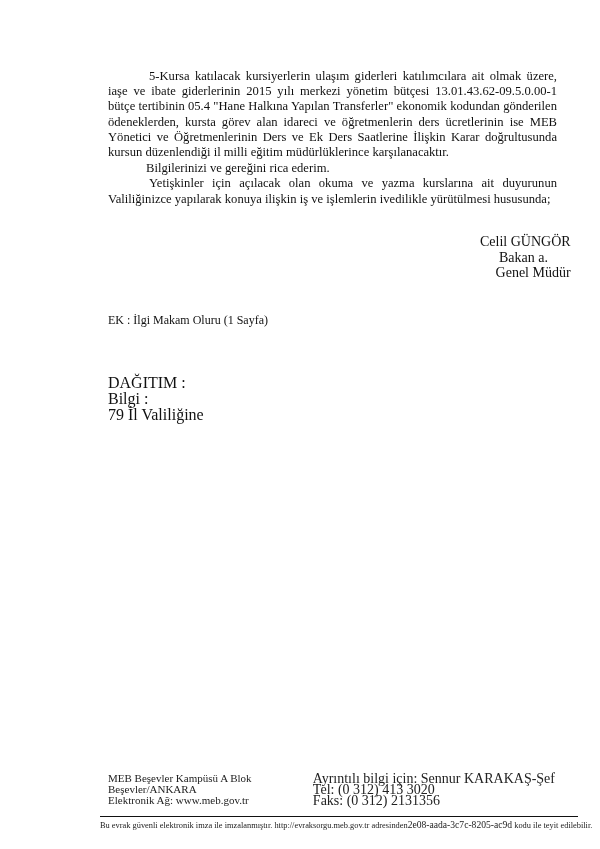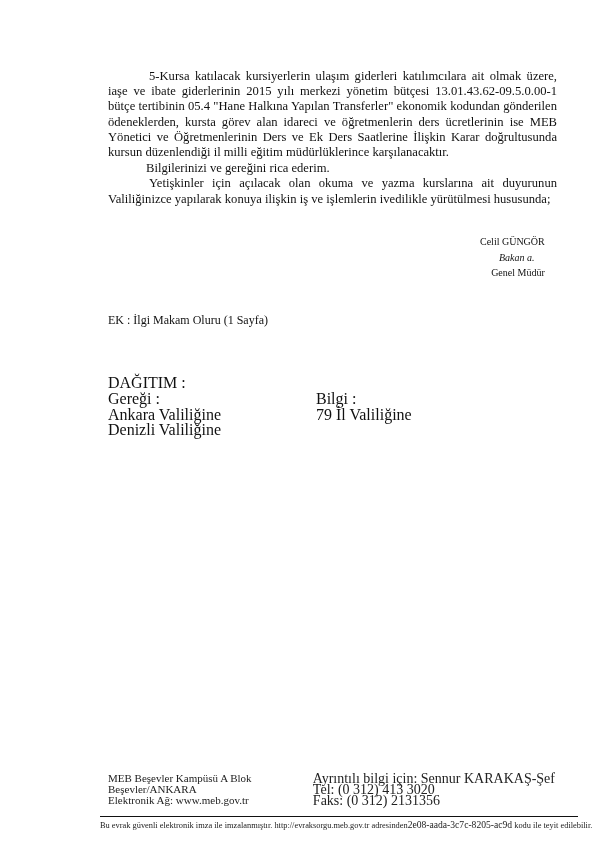--- a/index.html
+++ b/index.html
@@ -37,25 +37,25 @@
     }
     .para.last {
       text-indent: 0;
       padding-left: 38px;
       margin-top: 1px;
     }
     .signature {
       position: absolute;
       left: 440px;
       top: 234px;
-      font-size: 10px;
+      font-size: 14px;
       line-height: 15.5px;
     }
     .signature .name { display: block; padding-left: 8px; }
-    .signature .role1 { display: block; padding-left: 27px; font-style: italic; }
+    .signature .role1 { display: block; padding-left: 27px; }
     .signature .role2 { display: block; padding-left: 15px; text-align: right; }
     .attachment {
       position: absolute;
       left: 76px;
       top: 313px;
       font-size: 12px;
     }
     .distribution {
       position: absolute;
       left: 76px;
@@ -126,25 +126,20 @@
     <span class="name">Celil GÜNGÖR</span>
     <span class="role1">Bakan a.</span>
     <span class="role2">Genel Müdür</span>
   </div>
 
   <div class="attachment">EK : İlgi Makam Oluru (1 Sayfa)</div>
 
   <div class="distribution">
     <span class="dist-title">DAĞITIM :</span>
     <div class="dist-cols">
-      <div class="dist-col-left">
-        <span>Gereği :</span>
-        <span>Ankara Valiliğine</span>
-        <span>Denizli Valiliğine</span>
-      </div>
       <div class="dist-col-right">
         <span>Bilgi :</span>
         <span>79 İl Valiliğine</span>
       </div>
     </div>
   </div>
 
   <div class="footer-left">
     <span>MEB Beşevler Kampüsü A Blok</span>
     <span>Beşevler/ANKARA</span>

